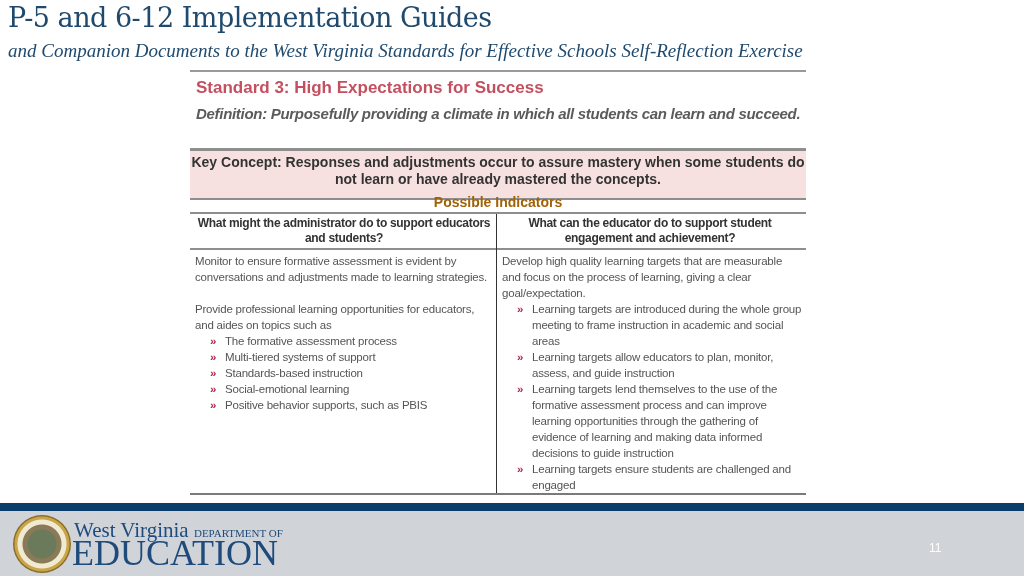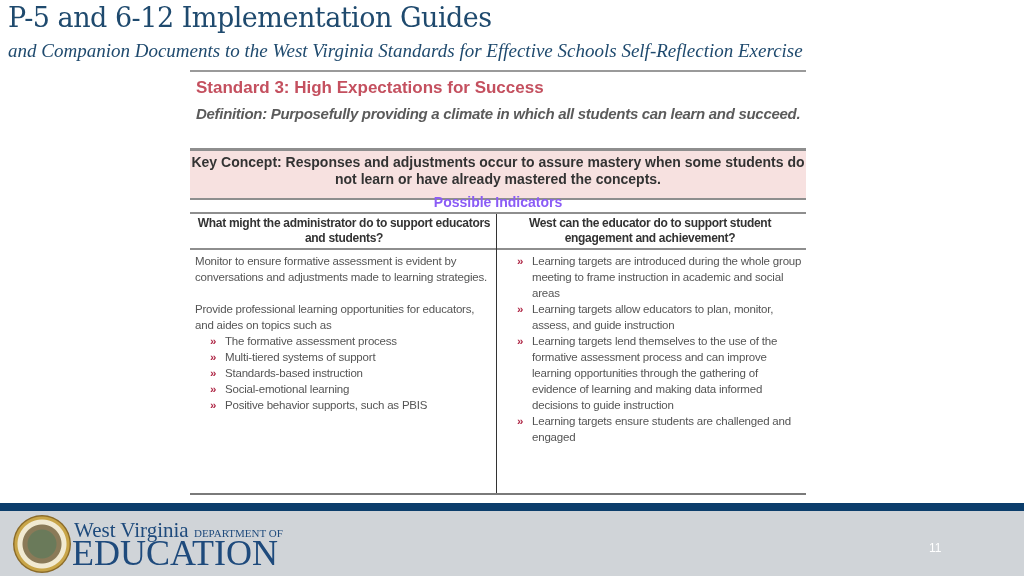--- a/index.html
+++ b/index.html
@@ -31,21 +31,21 @@
       font-size: 15px; font-weight: bold; font-style: italic; color: #5b5b5b; line-height: 22px;
       letter-spacing: -0.3px;
     }
     .key-concept {
       position: absolute; left: 0; top: 78px; width: 616px; height: 52px;
       background: #f7e1e0; border-top: 3px solid #8e8e8e; border-bottom: 2px solid #8e8e8e;
       text-align: center; font-size: 14px; font-weight: bold; color: #333333; line-height: 17px; padding-top: 3px;
     }
     .indicators-head {
       position: absolute; left: 0; top: 122px; width: 616px; height: 22px;
-      text-align: center; font-size: 14px; font-weight: bold; color: #8b5cf6; line-height: 20px;
+      text-align: center; font-size: 14px; font-weight: bold; color: #a16207; line-height: 20px;
       border-bottom: 2px solid #8e8e8e;
     }
     .col-heads { position: absolute; left: 0; top: 144px; width: 616px; height: 36px; border-bottom: 2px solid #8e8e8e; }
     .col-head {
       position: absolute; top: 2px; width: 300px; text-align: center;
       font-size: 12px; font-weight: bold; color: #333333; line-height: 15px; letter-spacing: -0.3px;
     }
     .col-head.left { left: 4px; }
     .col-head.right { left: 310px; }
     .divider { position: absolute; left: 306px; top: 144px; width: 1px; height: 281px; background: #333333; }
@@ -87,36 +87,37 @@
 
 <div class="doc">
   <div class="std-block">
     <div class="std-title">Standard 3:  High Expectations for Success</div>
     <div class="std-def">Definition: Purposefully providing a climate in which all students can learn and succeed.</div>
   </div>
   <div class="key-concept">Key Concept:  Responses and adjustments occur to assure mastery when some students do not learn or have already mastered the concepts.</div>
   <div class="indicators-head">Possible Indicators</div>
   <div class="col-heads">
     <div class="col-head left">What might the administrator do to support educators and students?</div>
-    <div class="col-head right">West can the educator do to support student engagement and achievement?</div>
+    <div class="col-head right">What can the educator do to support student engagement and achievement?</div>
   </div>
   <div class="divider"></div>
 
   <div class="body-col left">
     <div class="para">Monitor to ensure formative assessment is evident by conversations and adjustments made to learning strategies.</div>
     <div class="gap"></div>
     <div class="para">Provide professional learning opportunities for educators, and aides on topics such as</div>
     <div class="bullet"><span class="mark">»</span><span>The formative assessment process</span></div>
     <div class="bullet"><span class="mark">»</span><span>Multi-tiered systems of support</span></div>
     <div class="bullet"><span class="mark">»</span><span>Standards-based instruction</span></div>
     <div class="bullet"><span class="mark">»</span><span>Social-emotional learning</span></div>
     <div class="bullet"><span class="mark">»</span><span>Positive behavior supports, such as PBIS</span></div>
   </div>
 
   <div class="body-col right">
+    <div class="para">Develop high quality learning targets that are measurable and focus on the process of learning, giving a clear goal/expectation.</div>
     <div class="bullet"><span class="mark">»</span><span>Learning targets are introduced during the whole group meeting to frame instruction in academic and social areas</span></div>
     <div class="bullet"><span class="mark">»</span><span>Learning targets allow educators to plan, monitor, assess, and guide instruction</span></div>
     <div class="bullet"><span class="mark">»</span><span>Learning targets lend themselves to the use of the formative assessment process and can improve learning opportunities through the gathering of evidence of learning and making data informed decisions to guide instruction</span></div>
     <div class="bullet"><span class="mark">»</span><span>Learning targets ensure students are challenged and engaged</span></div>
   </div>
   <div class="table-bottom"></div>
 </div>
 
 <div class="footer-bar"></div>
 <div class="footer"></div>

